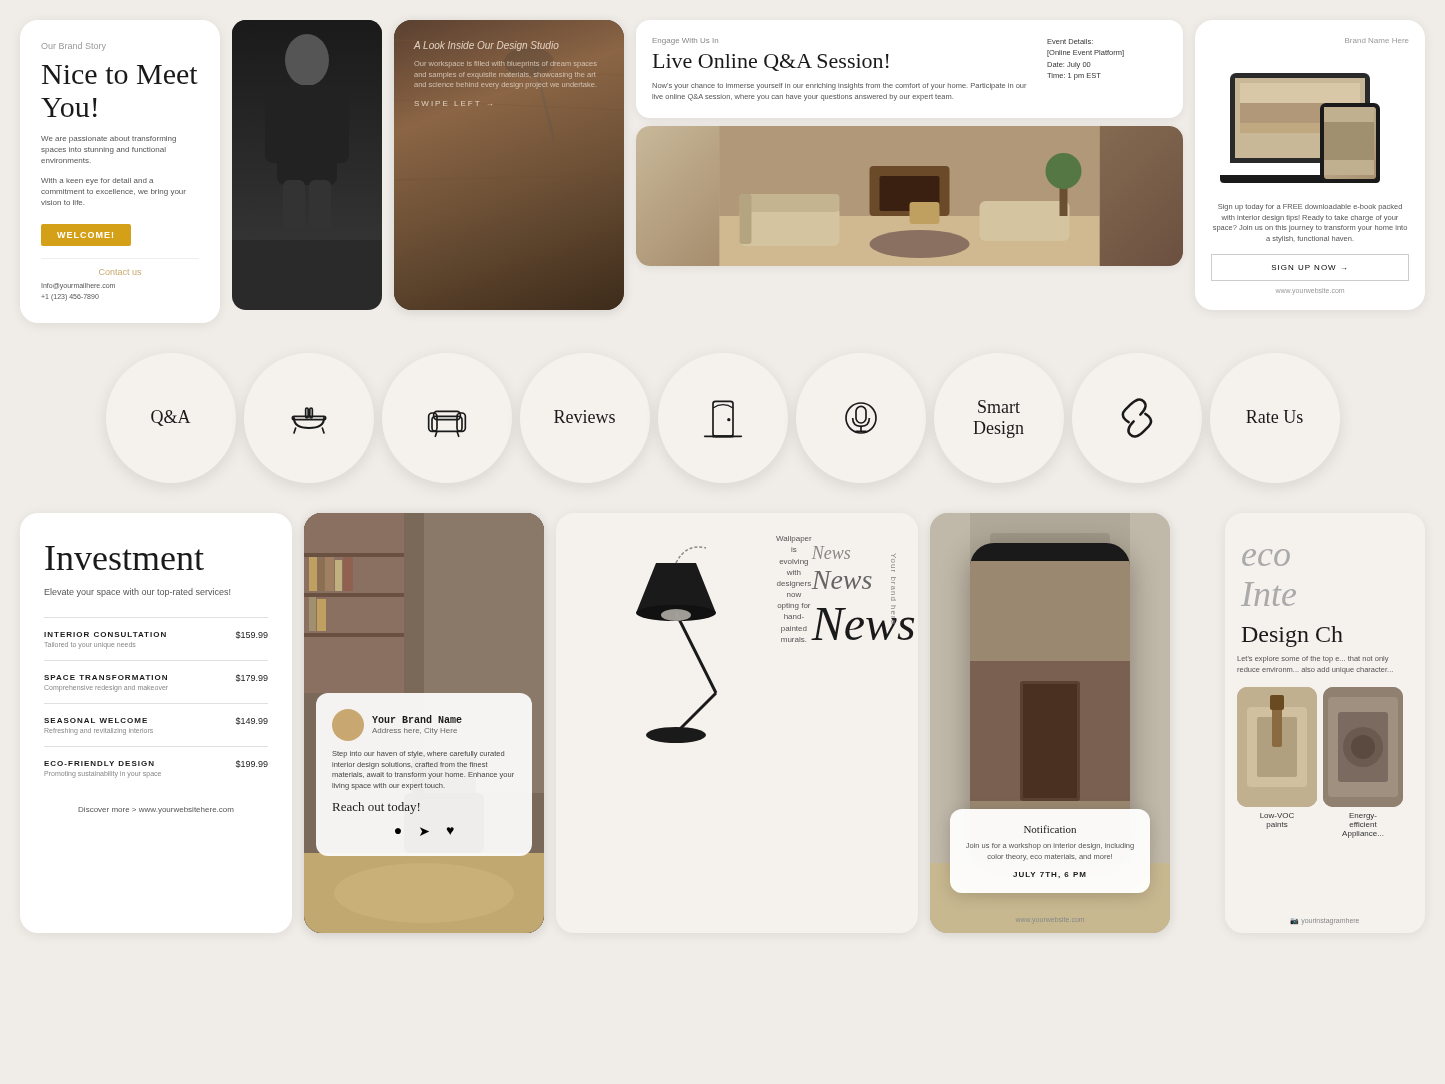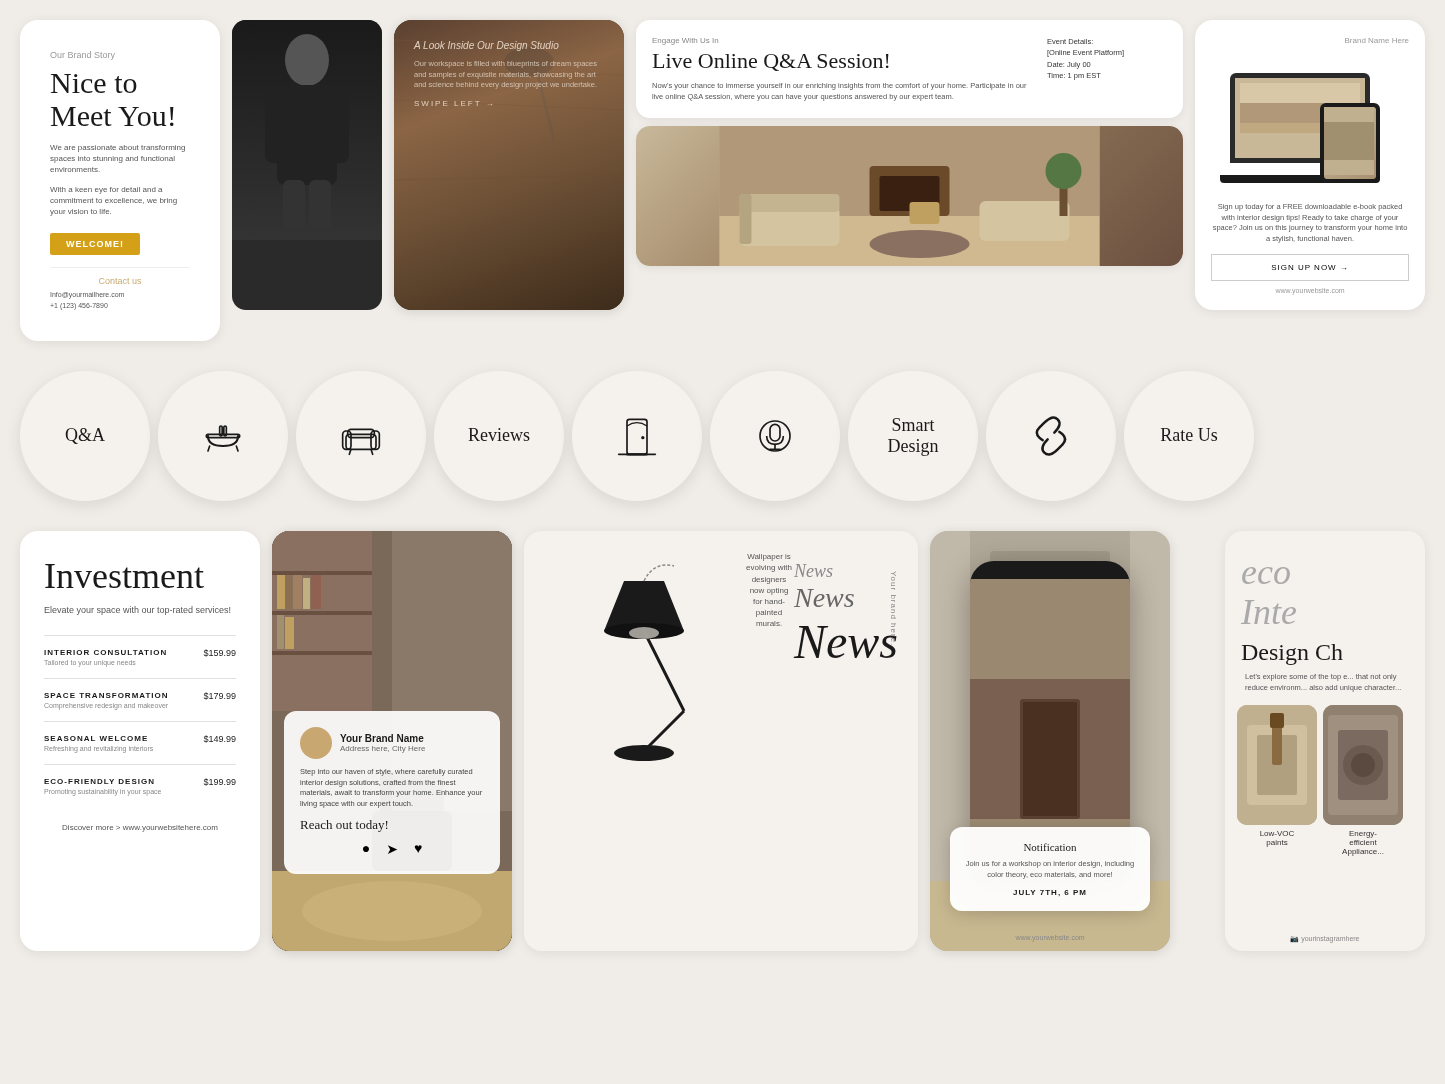--- a/index.html
+++ b/index.html
@@ -23,21 +23,21 @@
     .row1 {
       display: flex;
       gap: 12px;
       align-items: flex-start;
     }
 
     
     .card-meet {
       background: #fff;
       border-radius: 18px;
-      padding: 30px;
+      padding: 21px;
       width: 200px;
       min-height: 290px;
       flex-shrink: 0;
       box-shadow: 0 2px 12px rgba(0,0,0,0.08);
       position: relative;
     }
     .card-meet .brand-story {
       font-size: 9px;
       color: #999;
       font-family: Arial, sans-serif;
@@ -325,20 +325,21 @@
       color: #999;
       font-family: Arial, sans-serif;
       text-align: center;
       margin-top: 6px;
     }
 
     
     .row2 {
       display: flex;
       gap: 8px;
+      justify-content: center;
       padding: 10px 0;
     }
     .icon-circle {
       width: 130px;
       height: 130px;
       border-radius: 50%;
       background: #f5f2ee;
       box-shadow: 0 4px 16px rgba(0,0,0,0.1);
       display: flex;
       align-items: center;
@@ -361,21 +362,21 @@
 
     
     .row3 {
       display: flex;
       gap: 12px;
       align-items: flex-start;
     }
 
     
     .card-investment {
-      width: 240px;
+      width: 272px;
       flex-shrink: 0;
       background: #fff;
       border-radius: 18px;
       padding: 24px;
       box-shadow: 0 2px 12px rgba(0,0,0,0.08);
       min-height: 420px;
     }
     .investment-title {
       font-size: 36px;
       color: #1a1a1a;
@@ -455,21 +456,21 @@
     }
     .brand-avatar {
       width: 32px;
       height: 32px;
       border-radius: 50%;
       background: #c8a870;
       flex-shrink: 0;
     }
     .brand-name-text {
       font-size: 10px;
-      font-family: Liberation Sans, sans-serif;
+      font-family: Liberation Mono, monospace;
       font-weight: bold;
       color: #1a1a1a;
     }
     .brand-address {
       font-size: 8px;
       font-family: Arial, sans-serif;
       color: #666;
     }
     .brand-body {
       font-size: 7.5px;
@@ -655,21 +656,21 @@
       color: #1a1a1a;
       font-family: Georgia, serif;
       padding: 20px 16px 8px;
       line-height: 1.0;
     }
     .eco-body {
       font-size: 7.5px;
       color: #555;
       font-family: Arial, sans-serif;
       line-height: 1.4;
-      padding: 0 20px 12px;
+      padding: 0 12px 12px;
     }
     .eco-photos {
       display: flex;
       gap: 6px;
       padding: 0 12px;
     }
     .eco-photo {
       flex: 1;
       height: 120px;
       border-radius: 10px;

